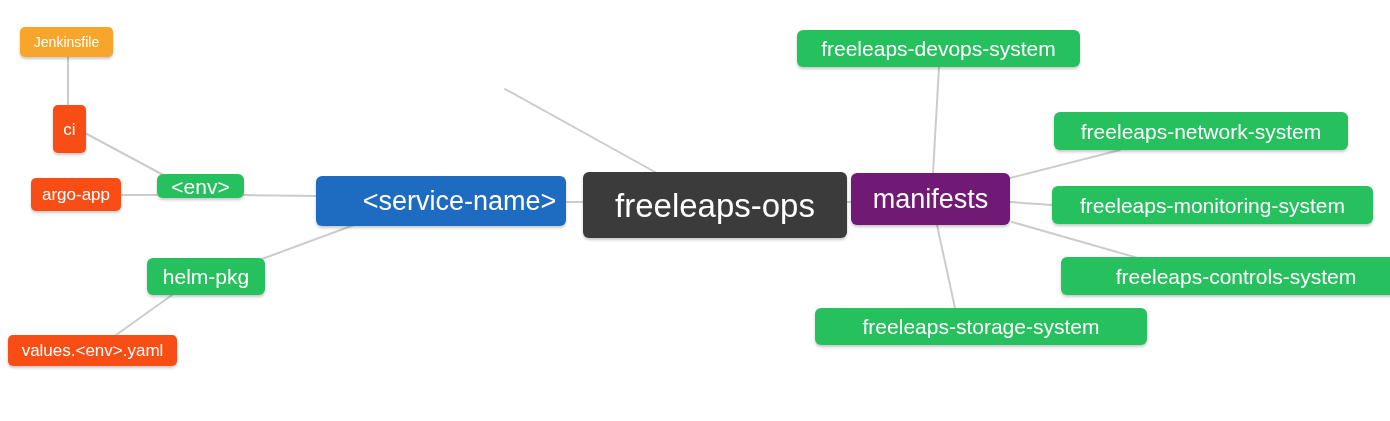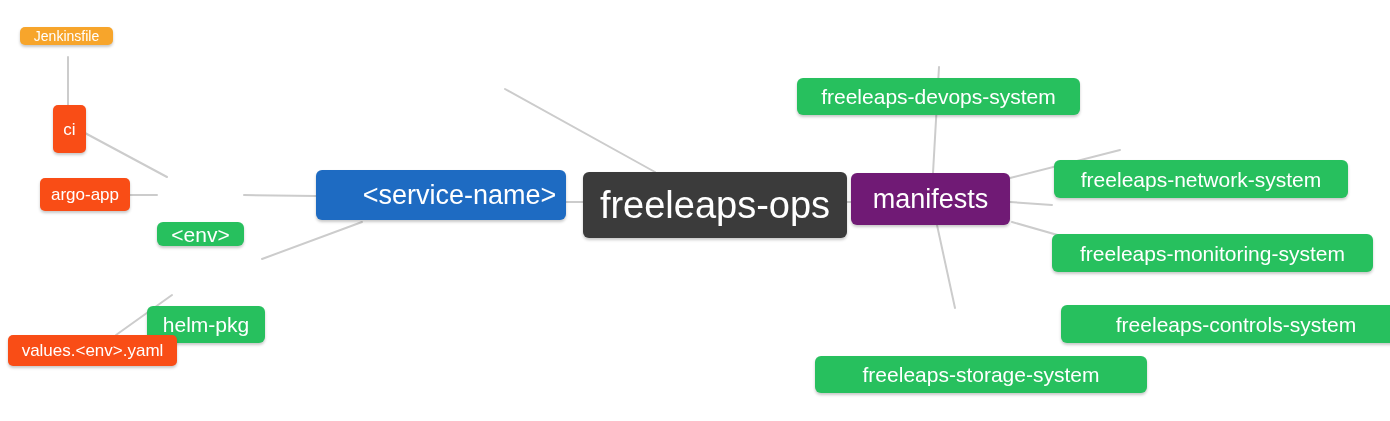--- a/index.html
+++ b/index.html
@@ -25,23 +25,23 @@
     align-items: center;
     justify-content: center;
     color: #ffffff;
     white-space: nowrap;
     border-radius: 6px;
     box-shadow: 0 2px 3px rgba(0,0,0,0.22);
     cursor: pointer;
     user-select: none;
     line-height: 1;
   }
-  .lv0 { font-size: 38px; }
+  .lv0 { font-size: 33px; }
   .lv1 { font-size: 27px; }
-  .lv2 { font-size: 21px; margin-top: 48px; }
+  .lv2 { font-size: 21px; }
   .lv3 { font-size: 17px; border-radius: 5px; }
   .lv4 { font-size: 14px; border-radius: 5px; }
 </style>
 <title>freeleaps-ops</title></head>
 <body>
 
 <div id="stage" style="width: 1390px; height: 421px; background: rgb(255, 255, 255);">
   <svg id="edges" xmlns="http://www.w3.org/2000/svg" width="1390" height="421" viewBox="0 0 1390 421">
       <line x1="68" y1="57" x2="68" y2="105" stroke="#cccccc" stroke-width="2" stroke-linecap="round"></line>
       <line x1="85" y1="133" x2="167" y2="177" stroke="#cccccc" stroke-width="2" stroke-linecap="round"></line>
@@ -52,26 +52,26 @@
       <line x1="505" y1="89" x2="655" y2="172" stroke="#cccccc" stroke-width="2" stroke-linecap="round"></line>
       <line x1="566" y1="202" x2="583" y2="202" stroke="#cccccc" stroke-width="2" stroke-linecap="round"></line>
       <line x1="847" y1="202" x2="851" y2="202" stroke="#cccccc" stroke-width="2" stroke-linecap="round"></line>
       <line x1="933" y1="173" x2="939" y2="67" stroke="#cccccc" stroke-width="2" stroke-linecap="round"></line>
       <line x1="1010" y1="178" x2="1120" y2="150" stroke="#cccccc" stroke-width="2" stroke-linecap="round"></line>
       <line x1="1010" y1="202" x2="1052" y2="205" stroke="#cccccc" stroke-width="2" stroke-linecap="round"></line>
       <line x1="1012" y1="222" x2="1138" y2="258" stroke="#cccccc" stroke-width="2" stroke-linecap="round"></line>
       <line x1="937" y1="225" x2="955" y2="308" stroke="#cccccc" stroke-width="2" stroke-linecap="round"></line>
     </svg>
 <div class="node lv0" style="left: 583px; top: 172px; width: 264px; height: 66px; background: rgb(59, 59, 59);">freeleaps-ops</div>
-    <div class="node lv1" style="left: 316px; top: 170px; width: 250px; height: 50px; background: rgb(30, 107, 194); padding-left: 37px;">&lt;service-name&gt;</div>
+    <div class="node lv1" style="left: 316px; top: 176px; width: 250px; height: 50px; background: rgb(30, 107, 194); padding-left: 37px;">&lt;service-name&gt;</div>
     <div class="node lv1" style="left: 851px; top: 173px; width: 159px; height: 52px; background: #701a75;">manifests</div>
     <div class="node lv2" style="left: 157px; top: 174px; width: 87px; height: 24px; background: rgb(39, 192, 94);">&lt;env&gt;</div>
     <div class="node lv2" style="left: 147px; top: 258px; width: 118px; height: 37px; background: rgb(39, 192, 94);">helm-pkg</div>
     <div class="node lv2" style="left: 797px; top: 30px; width: 283px; height: 37px; background: rgb(39, 192, 94);">freeleaps-devops-system</div>
     <div class="node lv2" style="left: 1054px; top: 112px; width: 294px; height: 38px; background: rgb(39, 192, 94);">freeleaps-network-system</div>
     <div class="node lv2" style="left: 1052px; top: 186px; width: 321px; height: 38px; background: rgb(39, 192, 94);">freeleaps-monitoring-system</div>
     <div class="node lv2" style="left: 1061px; top: 257px; width: 350px; height: 38px; background: rgb(39, 192, 94);">freeleaps-controls-system</div>
     <div class="node lv2" style="left: 815px; top: 308px; width: 332px; height: 37px; background: rgb(39, 192, 94);">freeleaps-storage-system</div>
     <div class="node lv3" style="left: 53px; top: 105px; width: 33px; height: 48px; background: rgb(249, 77, 22);">ci</div>
-    <div class="node lv3" style="left: 31px; top: 178px; width: 90px; height: 33px; background: rgb(249, 77, 22); margin-left: 9px;">argo-app</div>
+    <div class="node lv3" style="left: 31px; top: 178px; width: 90px; height: 33px; background: rgb(249, 77, 22);">argo-app</div>
     <div class="node lv3" style="left: 8px; top: 335px; width: 169px; height: 31px; background: rgb(249, 77, 22); text-align: center;">values.&lt;env&gt;.yaml</div>
-    <div class="node lv4" style="left: 20px; top: 27px; width: 93px; height: 18px; background: rgb(247, 165, 43);">Jenkinsfile</div>
+    <div class="node lv4" style="left: 20px; top: 27px; width: 93px; height: 30px; background: rgb(247, 165, 43);">Jenkinsfile</div>
   </div>
 
 </body></html>

